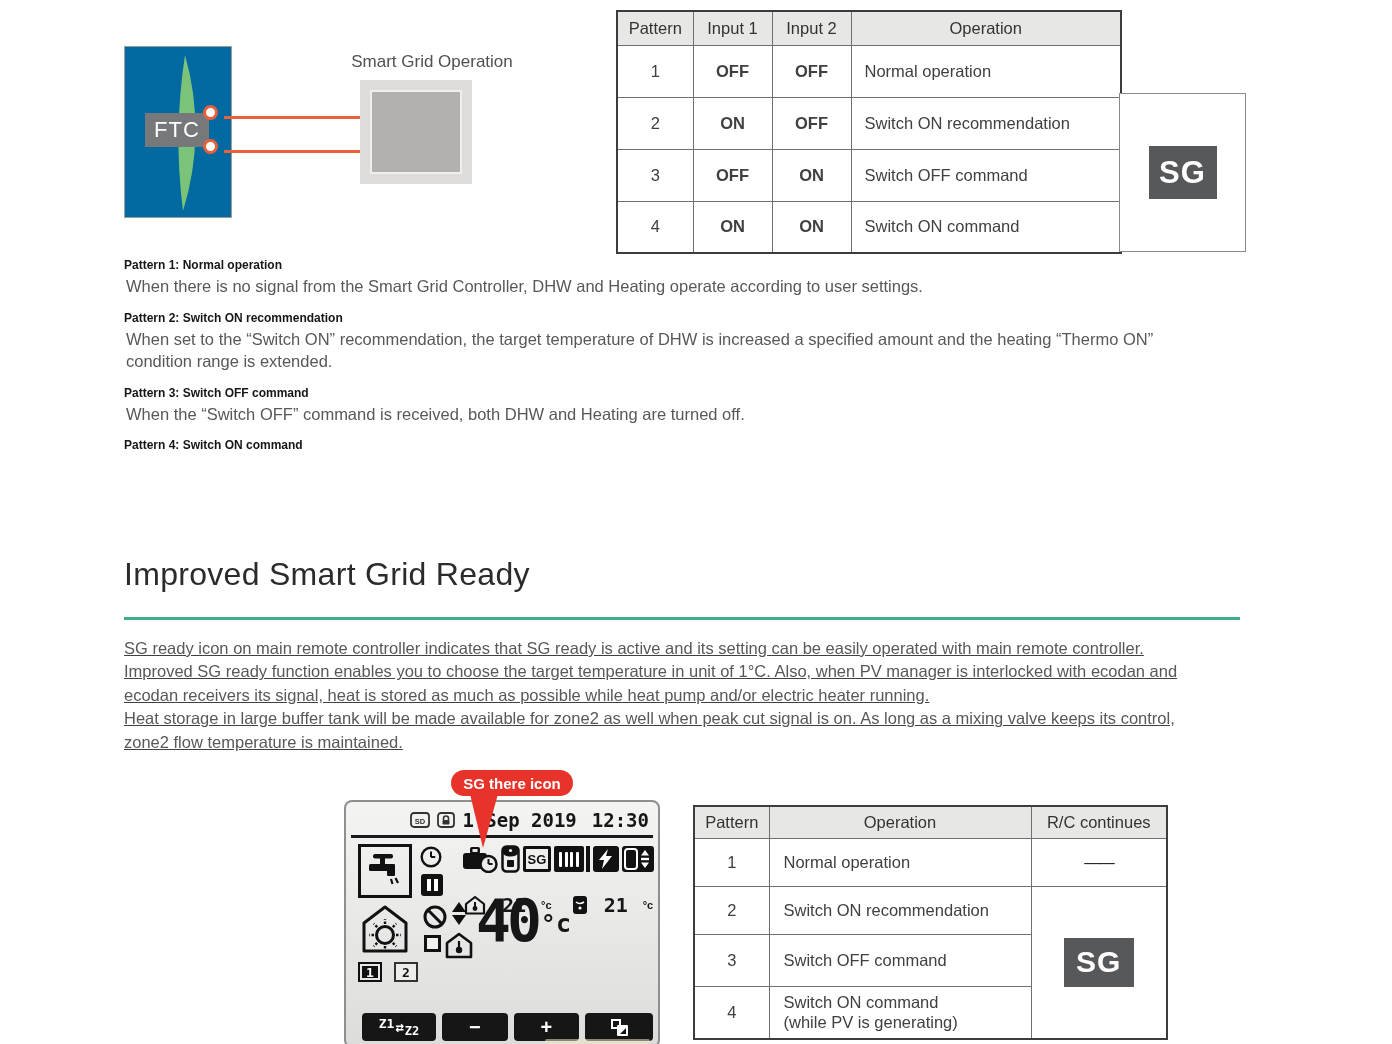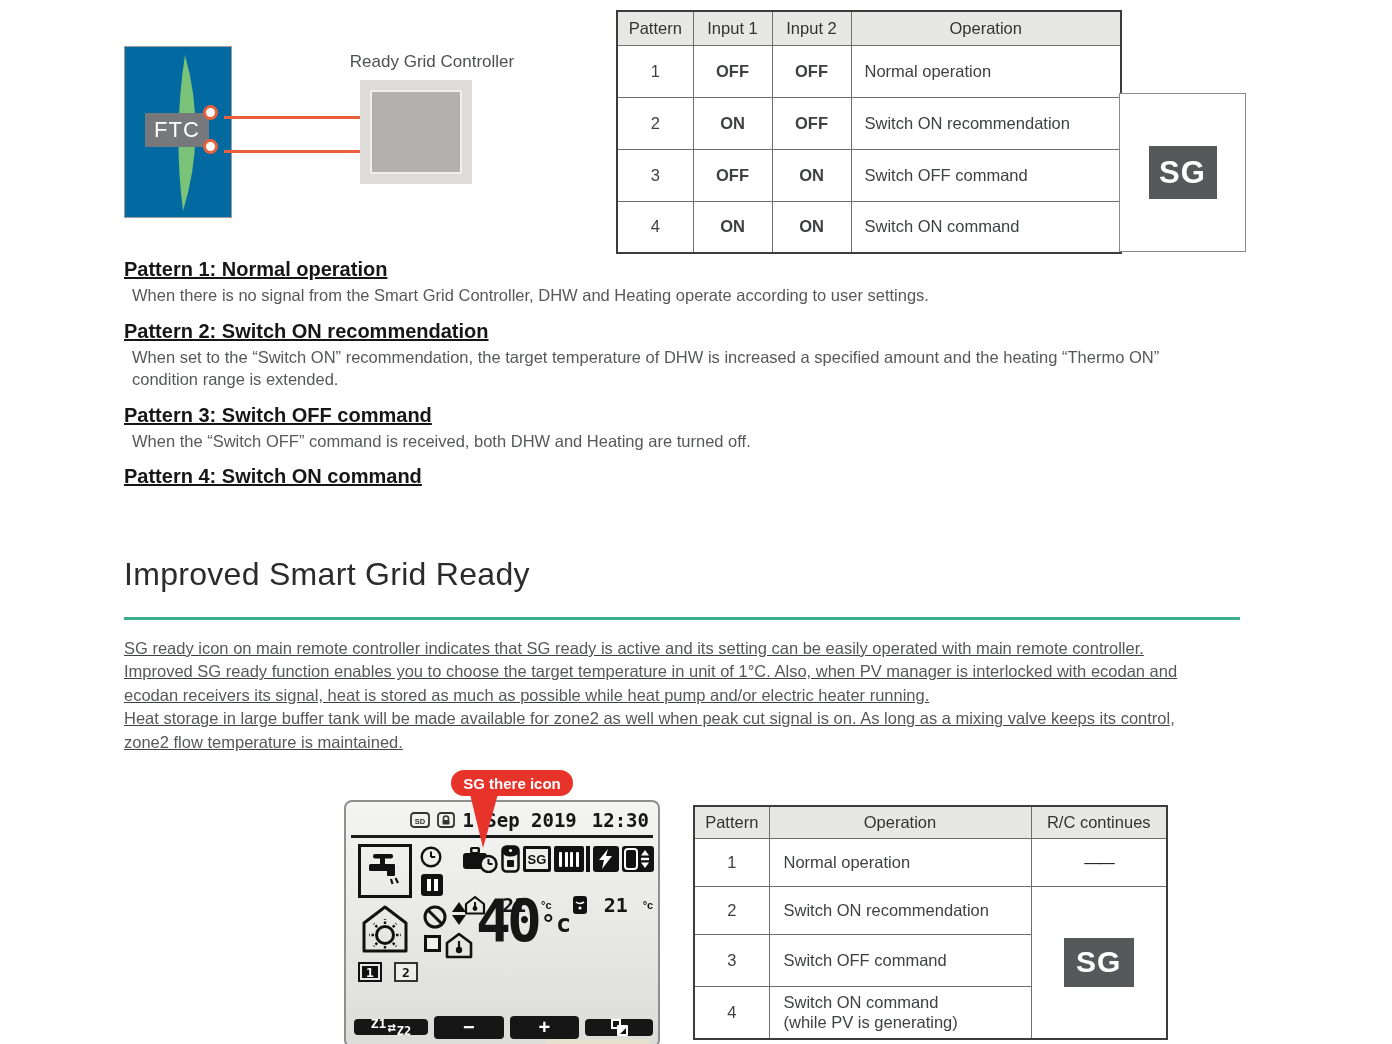--- a/index.html
+++ b/index.html
@@ -39,22 +39,22 @@
   td.off { color:#3b93cf; font-weight:bold; font-size:17px; }
   #sg-box1 { left:1119px; top:93px; width:127px; height:159px; border:1px solid #8a8a8a;
     background:#fff; display:flex; align-items:center; justify-content:center; }
   .sg-badge { width:68px; height:53px; background:#57585a; color:#fff;
     display:flex; align-items:center; justify-content:center;
     font-size:31px; font-weight:bold; letter-spacing:1px; }
   .sg-badge.sm { width:70px; height:49px; font-size:30px; }
 
   
   #patterns { left:124px; top:258px; width:1132px; }
-  #patterns h3 { margin:0 0 3px 0; font-size:20px; color:#161616;text-decoration:underline; }
-  #patterns p { margin:0 0 13px 8px; font-size:16.5px; line-height:22.5px;
+  #patterns h3 { margin:0 0 3px 0; font-size:12px; color:#161616; }
+  #patterns p { margin:0 0 13px 2px; font-size:16.5px; line-height:22.5px;
     color:#57585a; white-space:pre-line; }
 
   
   #sec-title { left:124px; top:556px; margin:0; font-weight:400;
     font-size:32px; color:#2b2b2b; letter-spacing:0.3px; }
   #green-rule { left:124px; top:617px; width:1116px; height:3px; background:#3fae8e; }
   #sec-paras { left:124px; top:637px; width:1130px;text-decoration:underline; }
   #sec-paras p { margin:0; font-size:16.5px; line-height:23.4px; color:#57585a;
     white-space:pre-line; }
 
@@ -103,22 +103,22 @@
   #updown .up { width:0; height:0; border-left:7px solid transparent;
     border-right:7px solid transparent; border-bottom:10px solid #111; }
   #updown .dn { width:0; height:0; border-left:7px solid transparent;
     border-right:7px solid transparent; border-top:10px solid #111; margin-top:3px; }
   #hthermo2 { position:absolute; left:98px; top:129px; }
   #big-temp { position:absolute; left:130px; top:90px; display:flex; align-items:center; }
   #big-temp .num { font-family:"DejaVu Sans Mono", monospace; font-weight:bold;
     font-size:58px; letter-spacing:-4px; color:#161616; line-height:1; }
   #big-temp .unit2 { font-family:"DejaVu Sans Mono", monospace; font-weight:bold;
     font-size:25px; color:#161616; margin-left:3px; margin-top:4px; }
-  #btns { position:absolute; left:8px; right:5px; bottom:5px; height:28px;
-    display:flex; gap:6px;align-items:center; }
+  #btns { position:absolute; left:16px; right:5px; bottom:5px; height:28px;
+    display:flex; gap:6px; }
   .btn { background:#161616; border-radius:4px; color:#fff; display:flex;
     align-items:center; justify-content:center; font-weight:bold; font-size:20px; }
   .btn.grow { flex:1; }
   #btn-zone { width:74px; font-family:"DejaVu Sans Mono", monospace; }
   #btn-zone .bz1 { font-size:13px; transform:translateY(-4px); }
   #btn-zone .barr { font-size:14px; margin:0 1px; }
   #btn-zone .bz2 { font-size:12px; transform:translateY(4px); }
   #btn-menu { width:68px; }
   #menu-ic { position:relative; width:17px; height:17px; }
   #menu-ic .sq1 { position:absolute; left:0; top:0; width:10px; height:10px;
@@ -161,21 +161,21 @@
   <div id="ftc-box" class="abs">
     <svg width="106" height="170" style="position:absolute;left:0;top:0;">
       <path d="M60,8 Q82,86 58,164 Q48,86 60,8 Z" fill="#7cc37a"></path>
     </svg>
     <div id="ftc-label">FTC</div>
     <span id="term1" class="terminal"></span>
     <span id="term2" class="terminal"></span>
   </div>
   <div id="wire1" class="wire abs"></div>
   <div id="wire2" class="wire abs"></div>
-  <div id="sgc-label" class="abs">Ready Grid Controller</div>
+  <div id="sgc-label" class="abs">Smart Grid Operation</div>
   <div id="sgc-box" class="abs">
     <div id="sgc-inner"></div>
   </div>
 
   <table id="io-table" class="abs">
     <colgroup>
         <col style="width:76px">
         <col style="width:79px">
         <col style="width:79px">
         <col style="width:270px">

